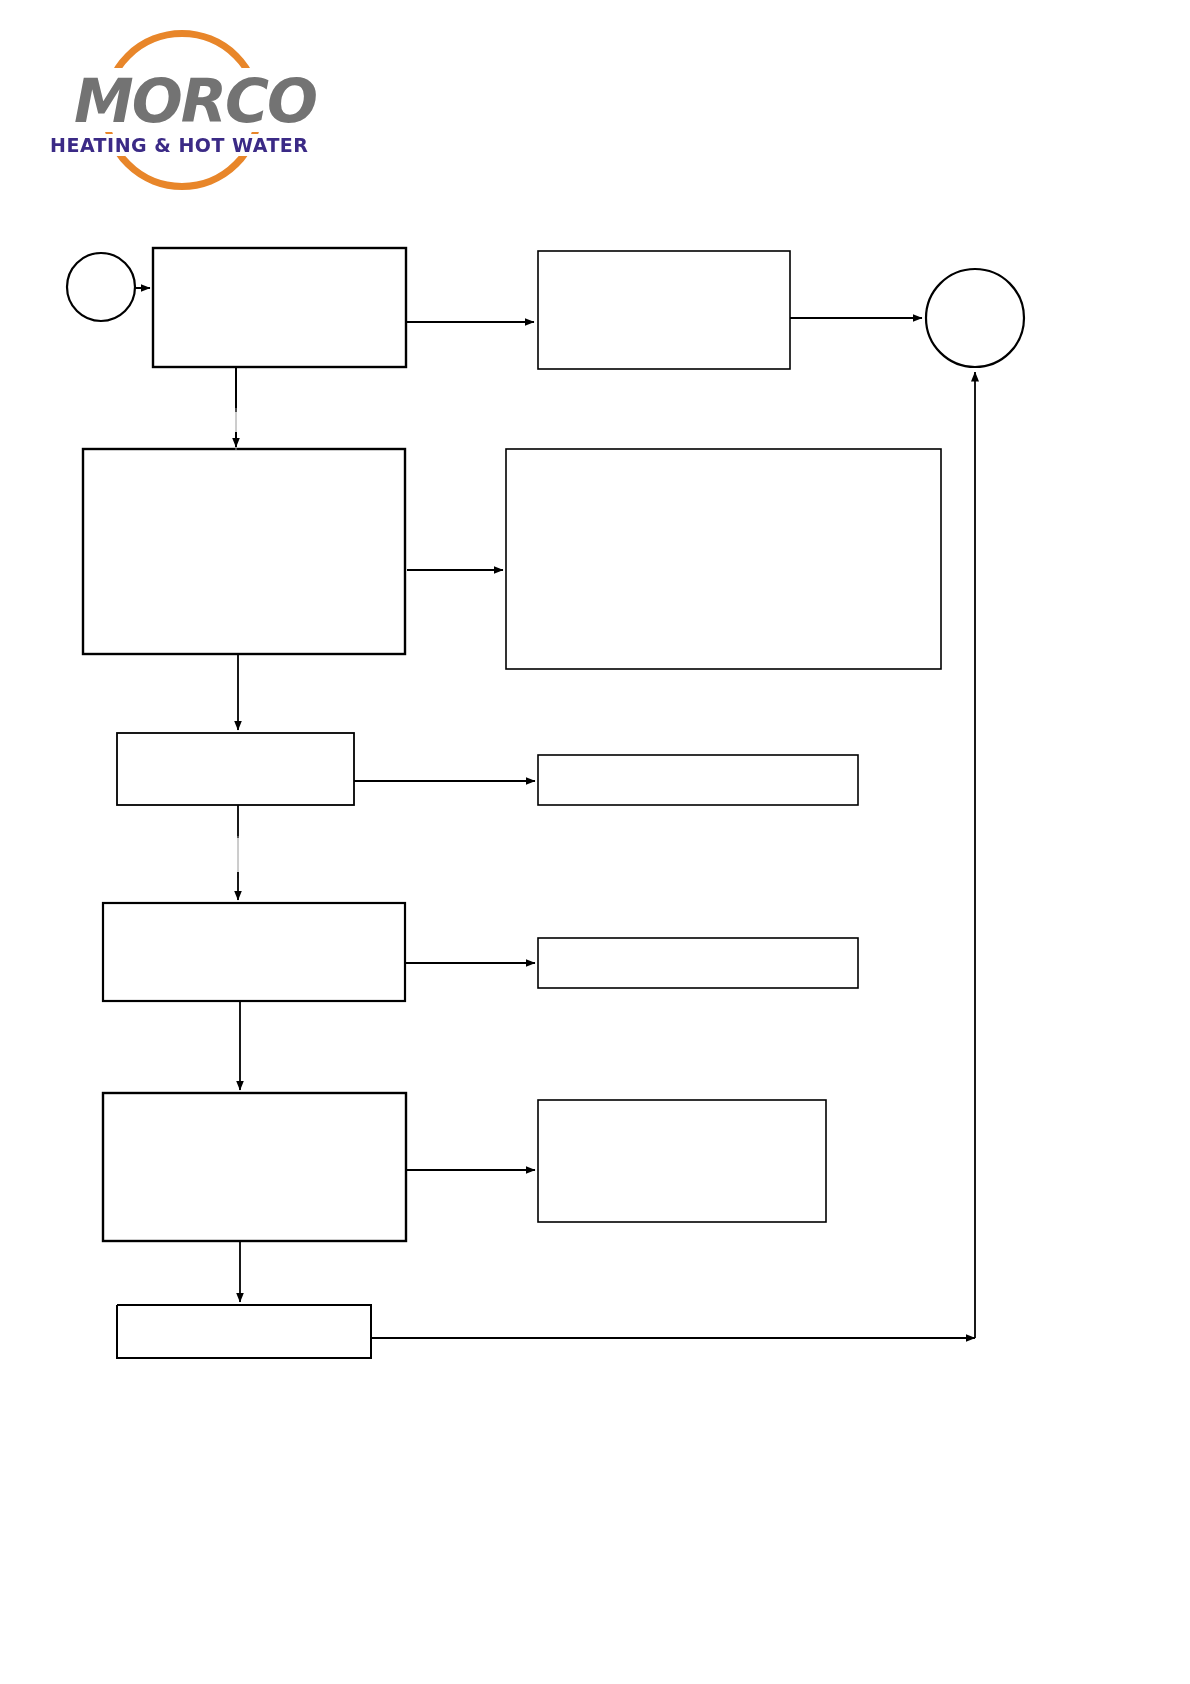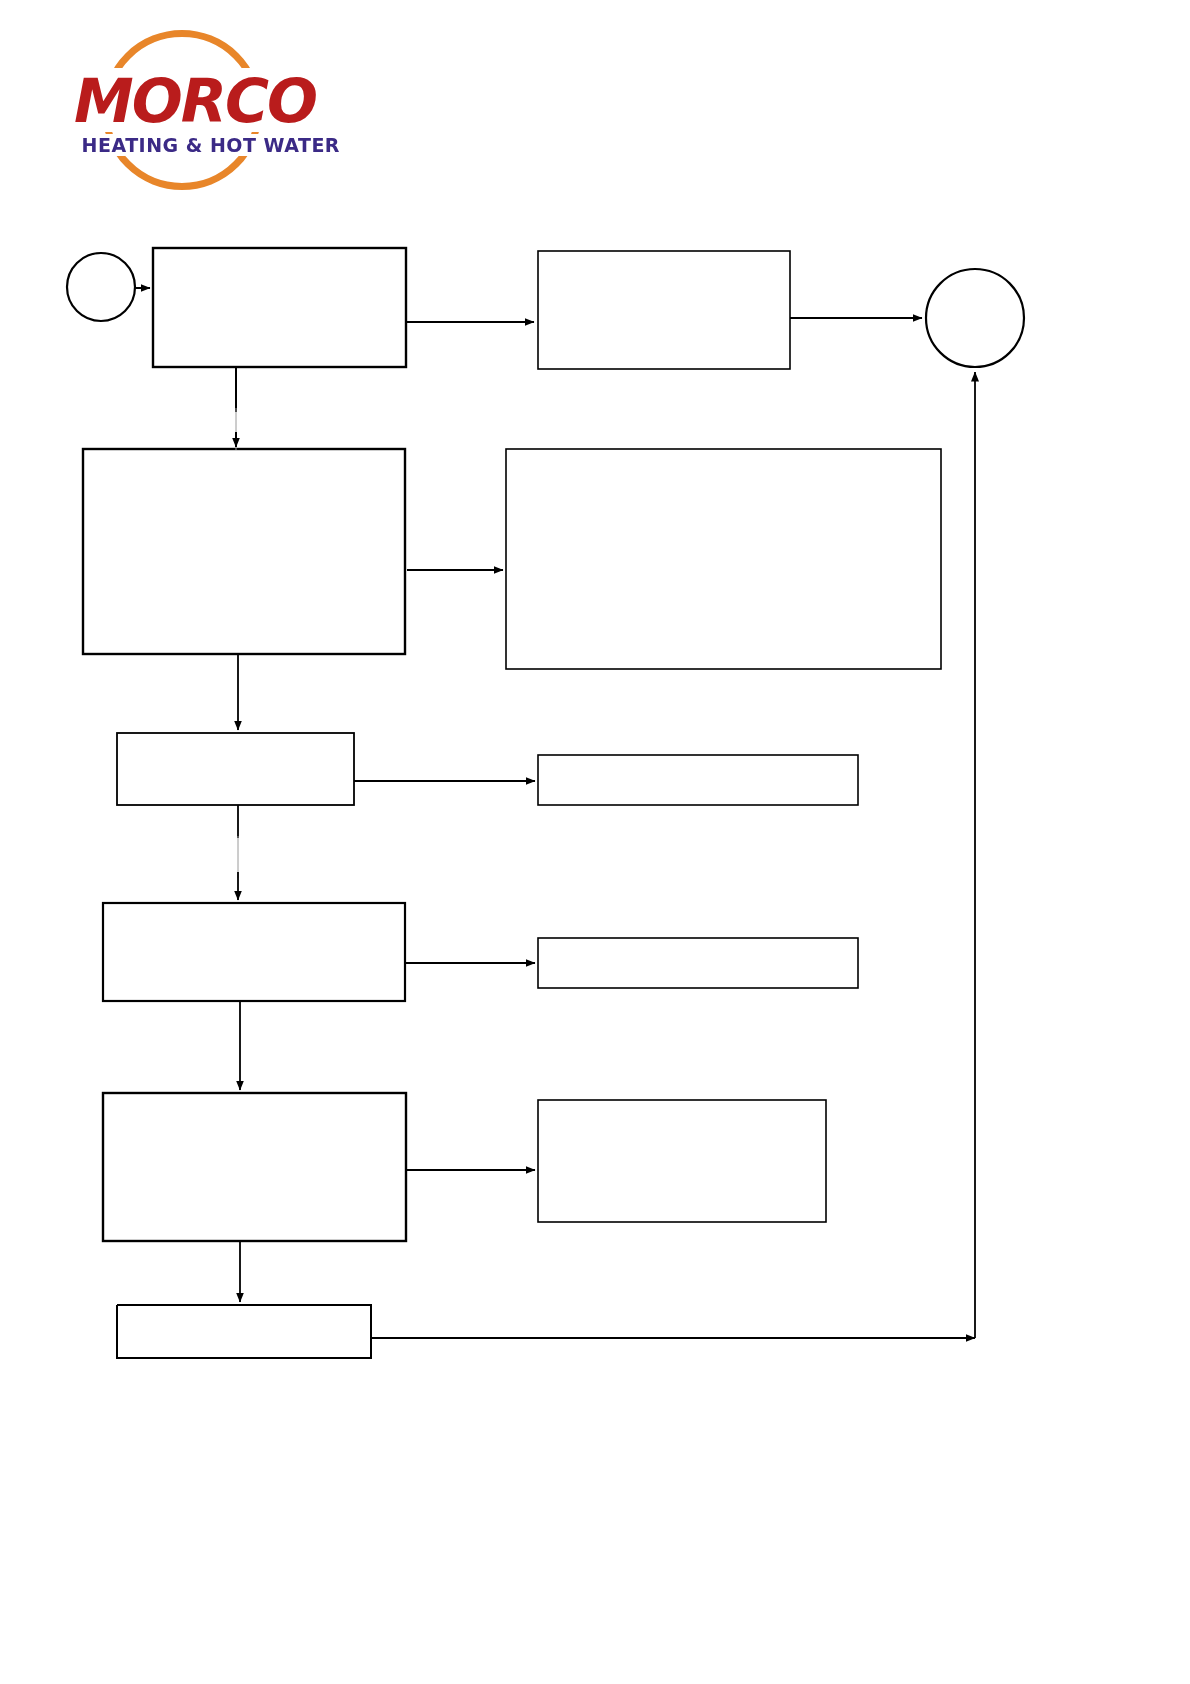--- a/index.html
+++ b/index.html
@@ -43,31 +43,31 @@
     left: 0px;
     top: 46px;
     width: 290px;
     text-align: center;
     font-family: "DejaVu Sans", sans-serif;
     font-weight: bold;
     font-style: italic;
     font-size: 60px;
     line-height: 62px;
     letter-spacing: -2px;
-    color: #b91c1c;
+    color: #737373;
     white-space: nowrap;
     background: #ffffff;
     padding: 2px 0 0 0;
   }
   #logo-tagline {
     position: absolute;
     left: 0px;
     top: 112px;
     width: 290px;
-    text-align: right;
+    text-align: left;
     font-family: "DejaVu Sans", sans-serif;
     font-weight: bold;
     font-size: 19px;
     line-height: 22px;
     letter-spacing: 0.5px;
     color: #3B2A86;
     white-space: nowrap;
     background: #ffffff;
   }
 

